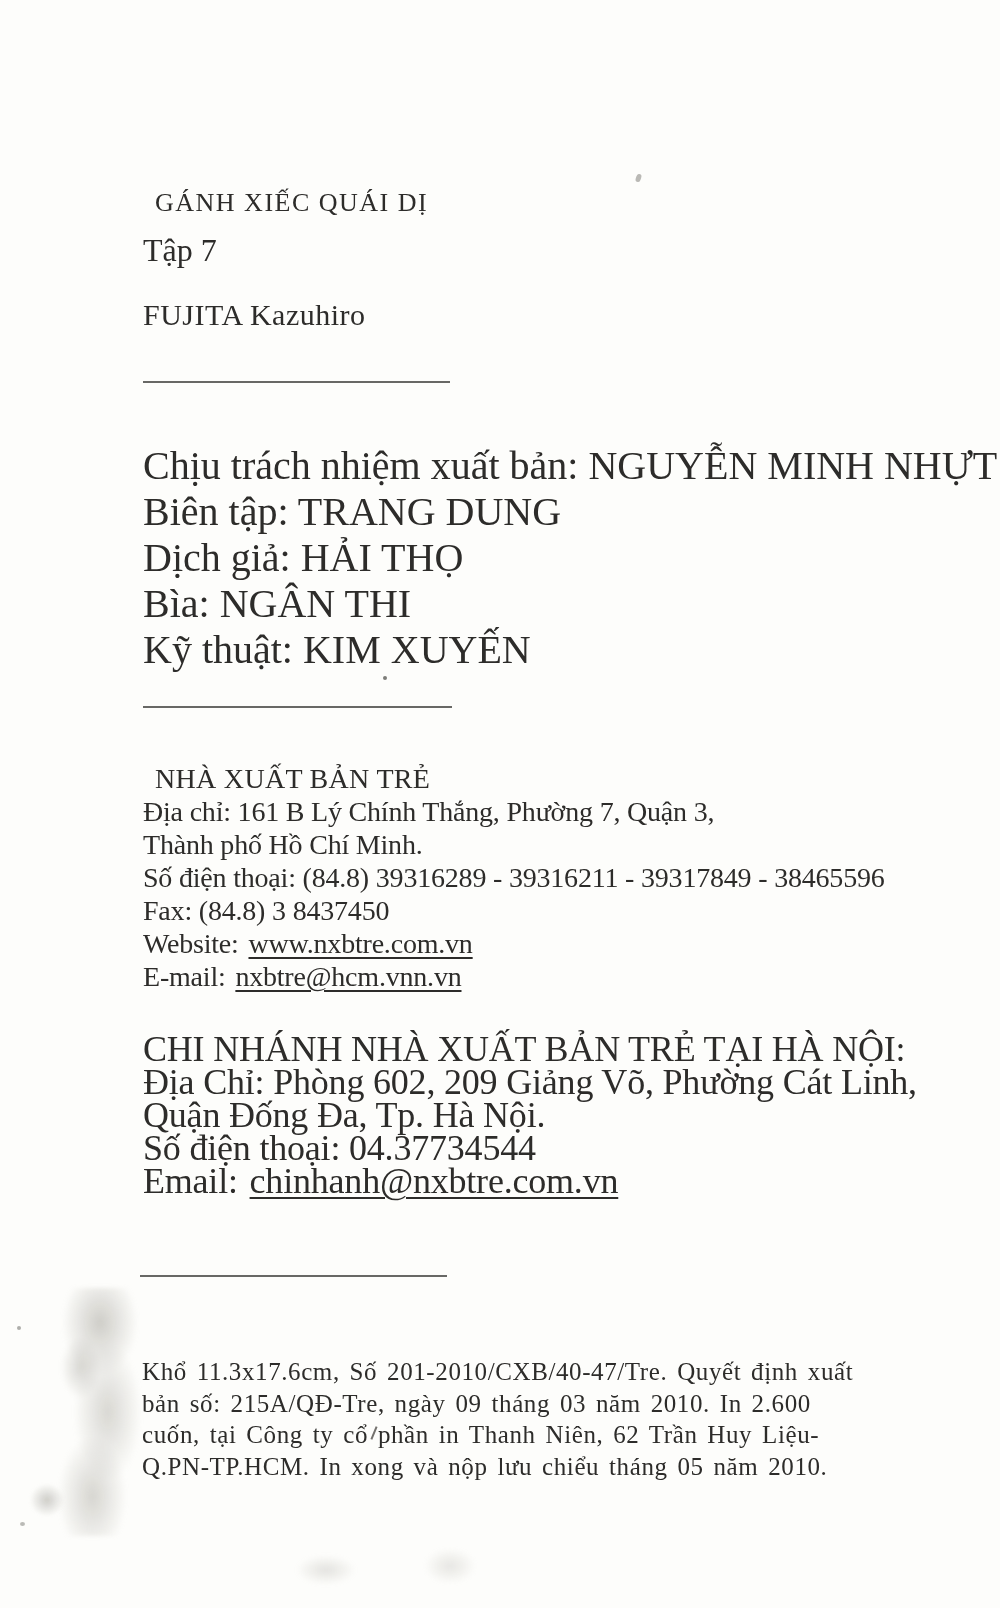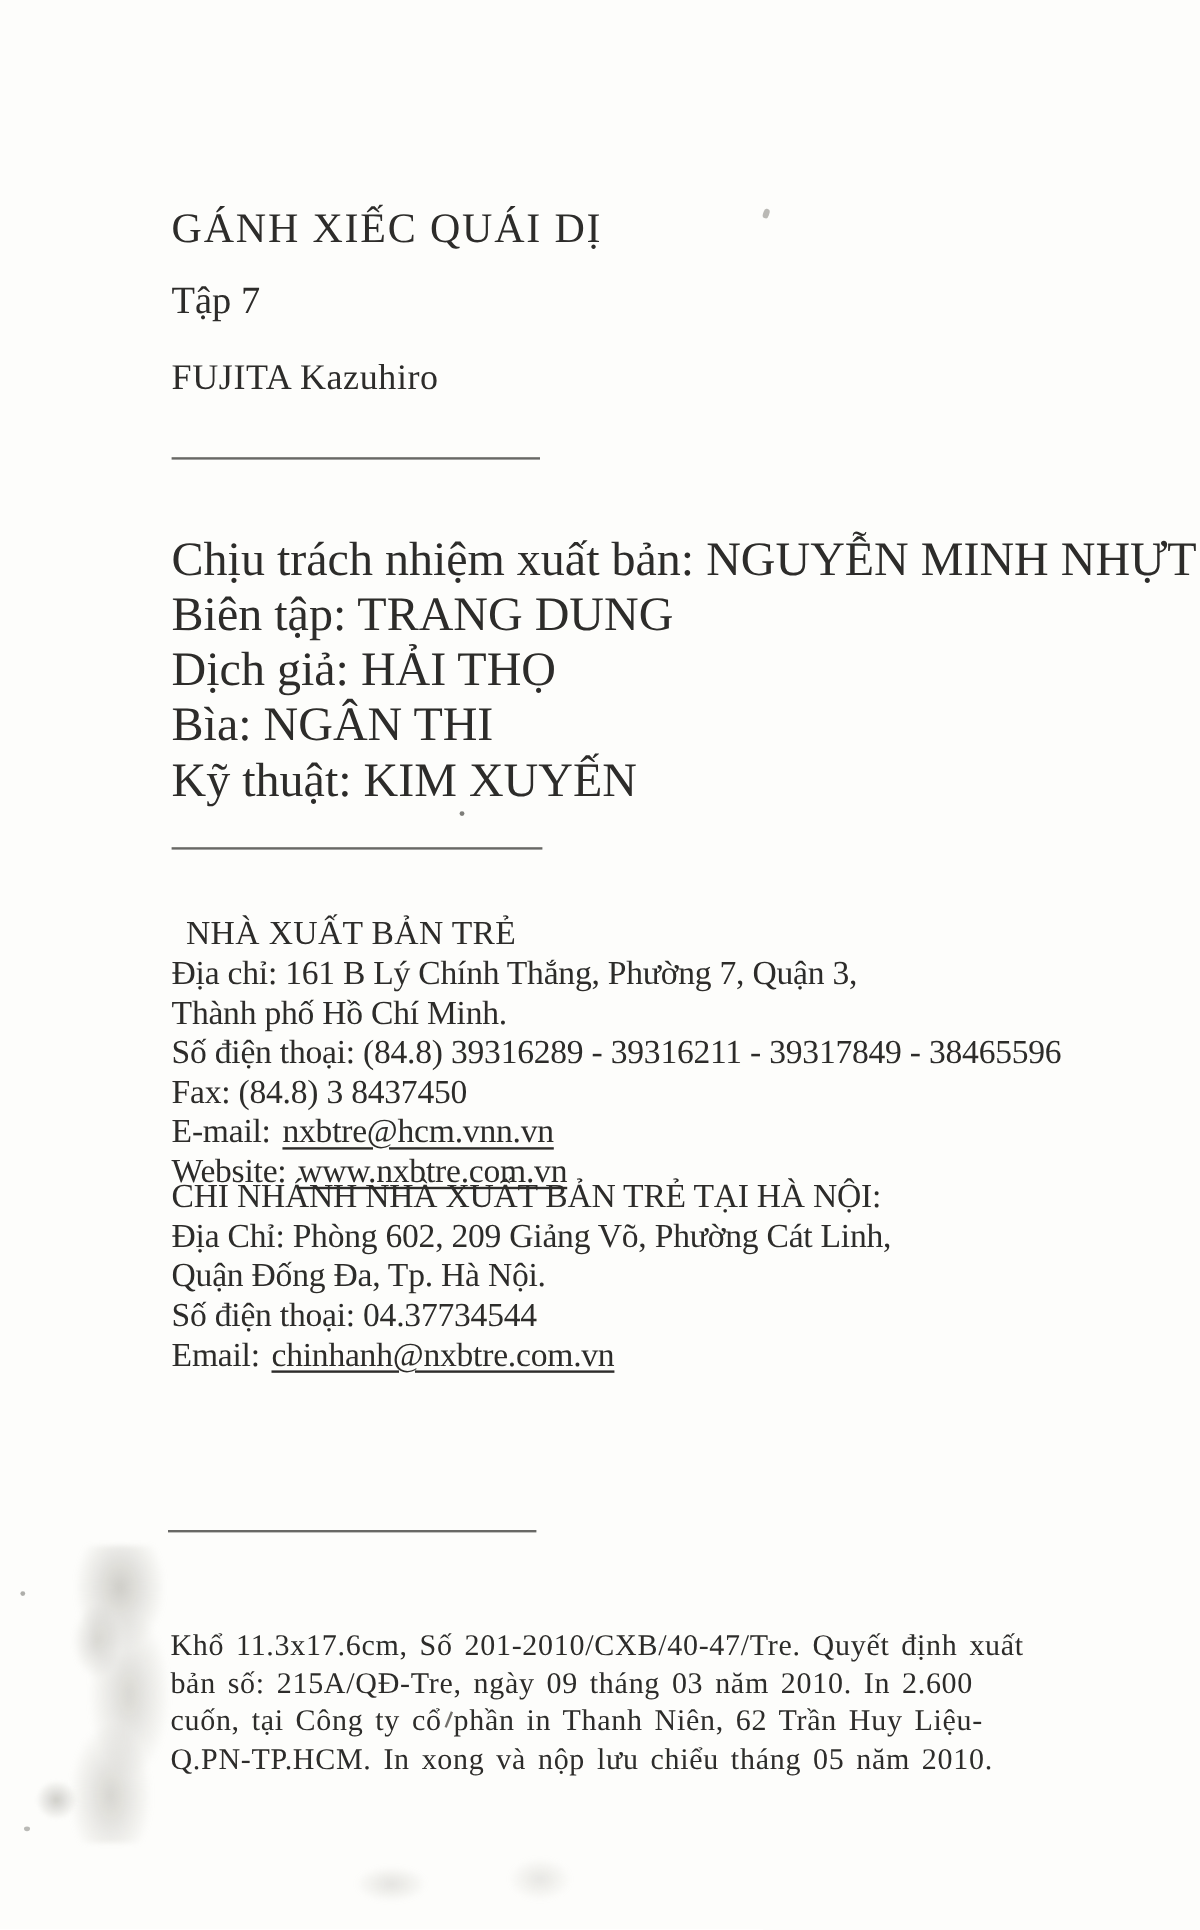--- a/index.html
+++ b/index.html
@@ -14,24 +14,24 @@
     margin: 0 auto;
     background: var(--paper, #fdfdfb);
     overflow: hidden;
     font-family: "Liberation Serif", "DejaVu Serif", serif;
     color: var(--ink, #2d2c2a);
   }
   .abs { position: absolute; white-space: nowrap; }
 
   .title {
     left: 143px; top: 168px;
-    font-size: 35px; line-height: 46px;
+    font-size: 26px; line-height: 46px;
     letter-spacing: 1.5px;
     font-weight: normal;
-    margin: 0;
+    margin: 12px;
   }
   .volume { left: 143px; top: 232px; font-size: 32px; line-height: 36px; }
   .author { left: 143px; top: 297px; font-size: 30px; line-height: 36px; letter-spacing: 0.5px; }
 
   .rule {
     position: absolute;
     height: 2px;
     background: #4e4d4a;
     opacity: 0.85;
   }
@@ -39,21 +39,21 @@
   .rule-2 { left: 143px; top: 706px; width: 309px; }
   .rule-3 { left: 140px; top: 1275px; width: 307px; }
 
   .credits { left: 143px; top: 443px; font-size: 40px; line-height: 46px; }
   .credits > div { white-space: nowrap; }
 
   .publisher { left: 143px; top: 762px; font-size: 28px; line-height: 33px; letter-spacing: -0.2px; }
   .publisher > div { white-space: nowrap; }
   .pub-name { letter-spacing: 0.3px; margin-left: 12px; }
 
-  .branch { left: 143px; top: 981px; font-size: 28px; line-height: 33px; letter-spacing: -0.2px; }
+  .branch { left: 143px; top: 1033px; font-size: 36px; line-height: 33px; letter-spacing: -0.2px; }
   .branch > div { white-space: nowrap; }
 
   .colophon { left: 142px; top: 1356px; font-size: 25px; line-height: 31.5px; letter-spacing: 0.6px; word-spacing: 3px; }
   .colophon > div { white-space: nowrap; }
 
   .u {
     text-decoration: underline;
     text-decoration-thickness: 2px;
     text-underline-offset: 4px;
   }
@@ -129,24 +129,24 @@
 
   <div class="rule rule-2"></div>
 
   <div class="abs publisher">
     <div class="pub-name">NHÀ XUẤT BẢN TRẺ</div>
     <div>Địa chỉ: 161 B Lý Chính Thắng, Phường 7, Quận 3,</div>
     <div>Thành phố Hồ Chí Minh.</div>
     <div>Số điện thoại: (84.8) 39316289 - 39316211 - 39317849 - 38465596</div>
     <div>Fax: (84.8) 3 8437450</div>
     <div>
-      <span class="lbl">E-mail: </span><span class="u">nxbtre@hcm.vnn.vn</span>
+      <span class="lbl">Website: </span><span class="u">www.nxbtre.com.vn</span>
     </div>
     <div>
-      <span class="lbl">Website: </span><span class="u">www.nxbtre.com.vn</span>
+      <span class="lbl">E-mail: </span><span class="u">nxbtre@hcm.vnn.vn</span>
     </div>
   </div>
 
   <div class="abs branch">
     <div>CHI NHÁNH NHÀ XUẤT BẢN TRẺ TẠI HÀ NỘI:</div>
     <div>Địa Chỉ: Phòng 602, 209 Giảng Võ, Phường Cát Linh,</div>
     <div>Quận Đống Đa, Tp. Hà Nội.</div>
     <div>Số điện thoại: 04.37734544</div>
     <div>
       <span class="lbl">Email: </span><span class="u">chinhanh@nxbtre.com.vn</span>

